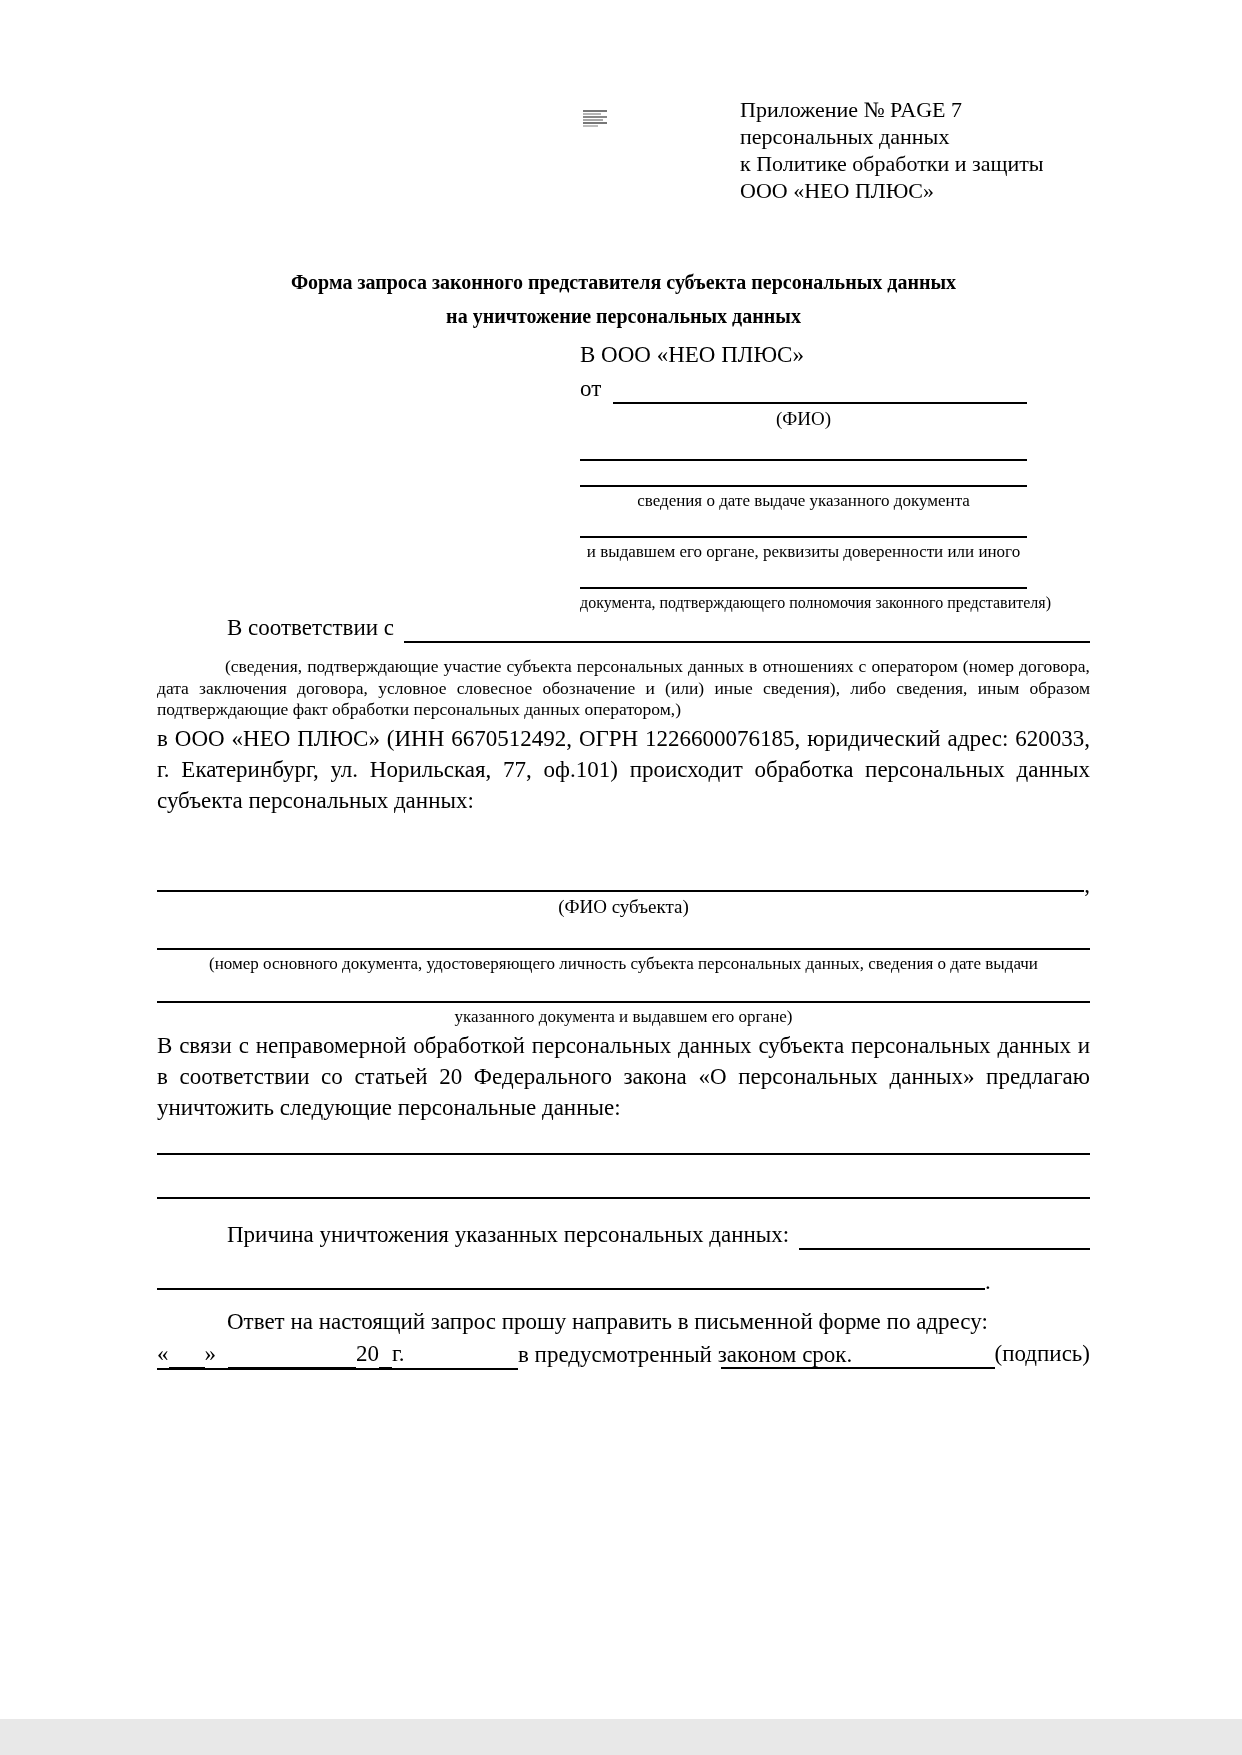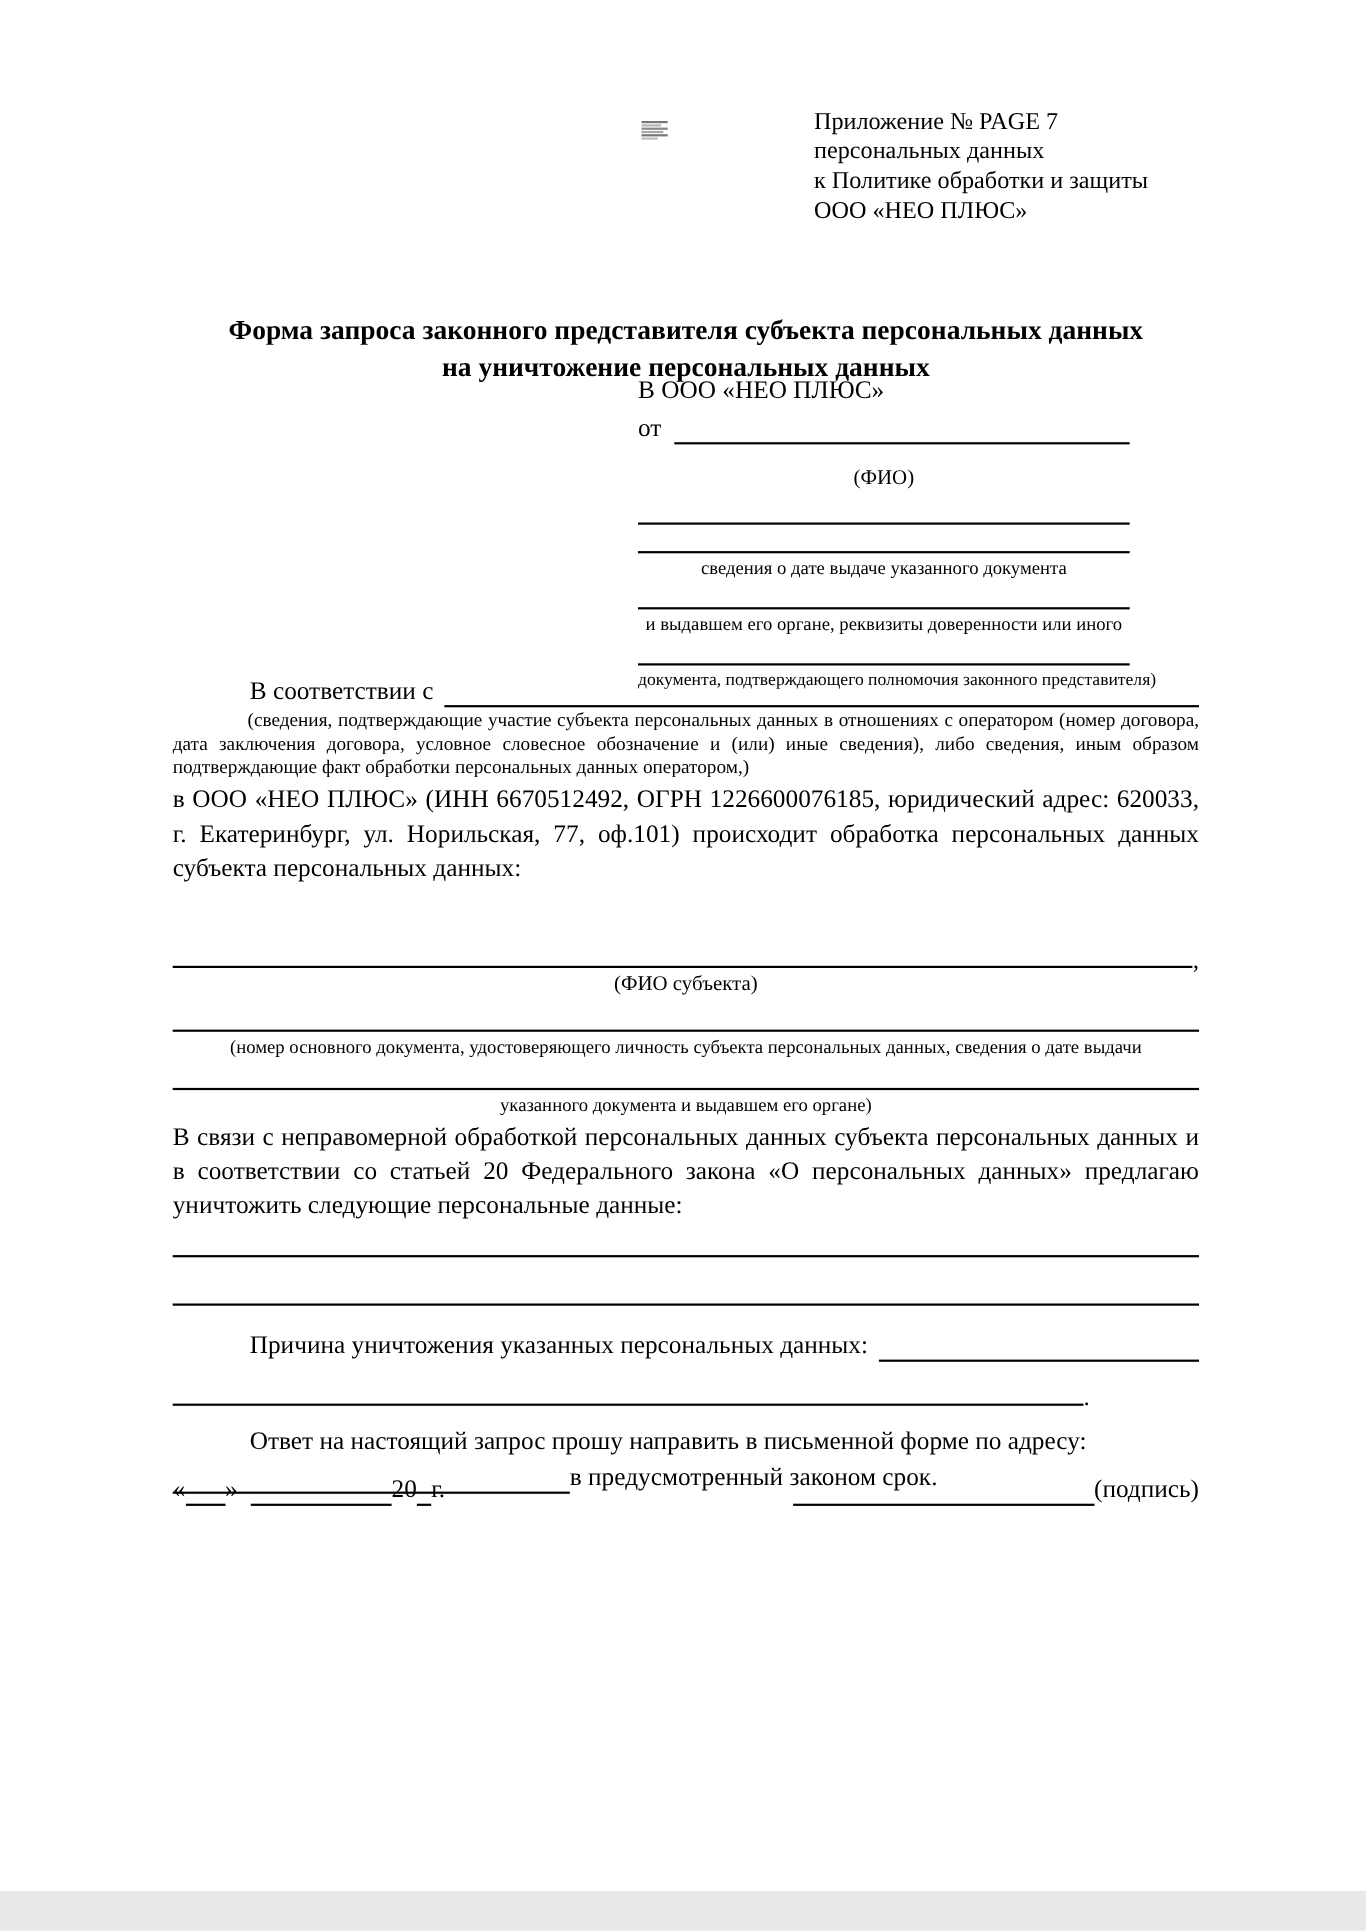--- a/index.html
+++ b/index.html
@@ -39,54 +39,54 @@
     </svg>
   </div>
 
   <div class="abs" style="left:740px; top:96px; width:330px; font-size:22px; line-height:27px;">
     <div>Приложение №  PAGE 7</div>
     <div>персональных данных</div>
     <div>к Политике обработки и защиты</div>
     <div>ООО «НЕО ПЛЮС»</div>
   </div>
 
-  <div class="abs b center" style="left:157px; top:284px; width:933px; font-size:25px; line-height:34px;">
+  <div class="abs b center" style="left:157px; top:265px; width:933px; font-size:20px; line-height:34px;">
     <div>Форма запроса законного представителя субъекта персональных данных</div>
     <div>на уничтожение персональных данных</div>
   </div>
 
   <div class="abs" style="left:580px; top:339px; width:447px;">
     <div>В ООО «НЕО ПЛЮС»</div>
     <div class="row" style="margin-top:3px;">
       <span>от</span>
       <span style="width:12px;"></span>
       <div class="blank grow"></div>
     </div>
-    <div class="center cap-lg" style="margin-top:19px;">(ФИО)</div>
+    <div class="center cap-lg" style="margin-top:3px;">(ФИО)</div>
 
     <div class="blank" style="margin-top:26px;"></div>
 
     <div class="blank" style="margin-top:22px;"></div>
     <div class="center cap-sm nowrap" style="margin-top:3px;text-align:center;">сведения о дате выдаче указанного документа</div>
 
     <div class="blank" style="margin-top:22px;"></div>
     <div class="center cap-sm nowrap" style="margin-top:3px;">и выдавшем его органе, реквизиты доверенности или иного</div>
 
     <div class="blank" style="margin-top:22px;"></div>
     <div class="center nowrap" style="margin-top:3px; font-size:16px; line-height:21px;">документа, подтверждающего полномочия законного представителя)</div>
   </div>
 
   <div class="abs" style="left:157px; top:612px; width:933px;">
 
     <div class="row">
       <span style="margin-left:70px; padding-right:10px;">В соответствии с</span>
       <div class="blank grow"></div>
     </div>
 
-    <div class="fineprint justify" style="margin-top:1px; text-indent:68px;">(сведения, подтверждающие участие субъекта персональных данных в отношениях с оператором (номер договора, дата заключения договора, условное словесное обозначение и (или) иные сведения), либо сведения, иным образом подтверждающие факт обработки персональных данных оператором,)</div>
+    <div class="fineprint justify" style="margin-top:13px; text-indent:68px;">(сведения, подтверждающие участие субъекта персональных данных в отношениях с оператором (номер договора, дата заключения договора, условное словесное обозначение и (или) иные сведения), либо сведения, иным образом подтверждающие факт обработки персональных данных оператором,)</div>
 
     <div class="justify" style="margin-top:2px;">в ООО «НЕО ПЛЮС» (ИНН 6670512492, ОГРН 1226600076185, юридический адрес: 620033, г. Екатеринбург, ул. Норильская, 77, оф.101) происходит обработка персональных данных субъекта персональных данных:</div>
 
     <div class="row" style="margin-top:62px;">
       <div class="blank grow"></div>
       <span style="line-height:14px;">,</span>
     </div>
     <div class="center cap-lg" style="margin-top:3px;">(ФИО субъекта)</div>
 
     <div class="blank" style="margin-top:27px;"></div>

